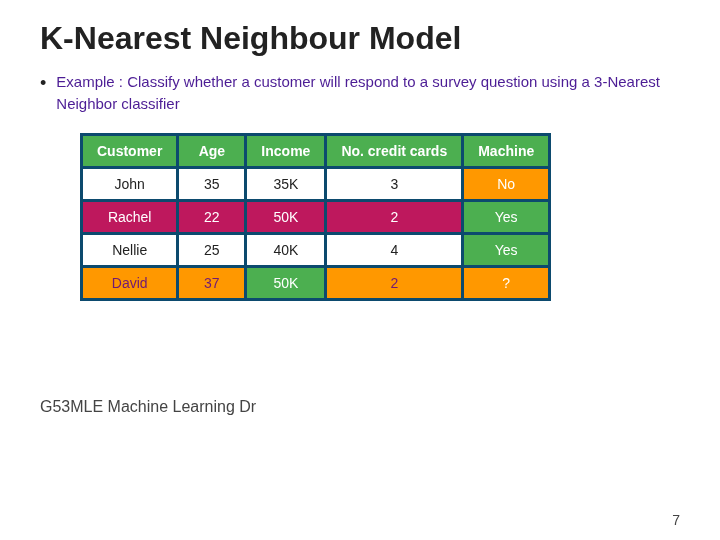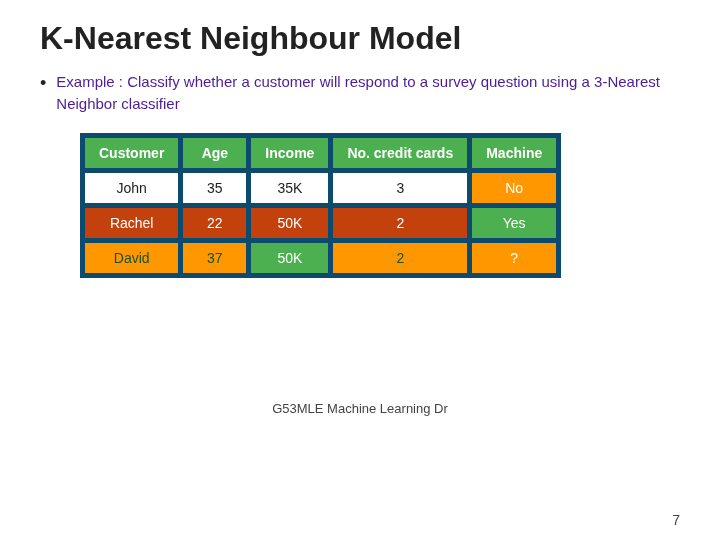--- a/index.html
+++ b/index.html
@@ -41,66 +41,66 @@
     }
     .table-container {
       margin-left: 40px;
       margin-top: 4px;
     }
     table {
       border-collapse: collapse;
       font-size: 14px;
     }
     th, td {
-      border: 5px solid #0c4a6e;
+      border: 3px solid #0c4a6e;
       padding: 7px 14px;
       text-align: center;
       min-width: 68px;
     }
     
     .header-cell {
       background-color: #4CAF50;
       color: #fff;
       font-weight: bold;
     }
     
     .row-white td {
       background-color: #ffffff;
       color: #222;
     }
     .row-green td {
-      background-color: #c2410c;
+      background-color: #be185d;
       color: #fff;
     }
     
     .resp-no {
       background-color: #FF9800 !important;
       color: #fff !important;
     }
     .resp-yes {
       background-color: #4CAF50 !important;
       color: #fff !important;
     }
     
     .row-david td {
       background-color: #FF9800;
-      color: #14532d;
+      color: #701a75;
     }
     .row-david .cell-income {
       background-color: #4CAF50 !important;
       color: #fff !important;
     }
     .row-david .resp-q {
       background-color: #FF9800 !important;
       color: #fff !important;
     }
     .footer {
       margin-top: auto;
-      text-align: center;
-      font-size: 13px;
+      text-align: left;
+      font-size: 16px;
       color: #444;
       padding-bottom: 6px;
     }
     .footer-page {
       position: absolute;
       bottom: 12px;
       right: 40px;
       font-size: 14px;
       color: #444;
     }
@@ -135,20 +135,27 @@
             <td>3</td>
             <td class="resp-no">No</td>
           </tr>
           <tr class="row-green">
             <td>Rachel</td>
             <td>22</td>
             <td>50K</td>
             <td>2</td>
             <td class="resp-yes">Yes</td>
           </tr>
+          <tr class="row-white">
+            <td>Nellie</td>
+            <td>25</td>
+            <td>40K</td>
+            <td>4</td>
+            <td class="resp-yes">Yes</td>
+          </tr>
           <tr class="row-david">
             <td>David</td>
             <td>37</td>
             <td class="cell-income">50K</td>
             <td>2</td>
             <td class="resp-q">?</td>
           </tr>
         </tbody>
     </table>
   </div>

